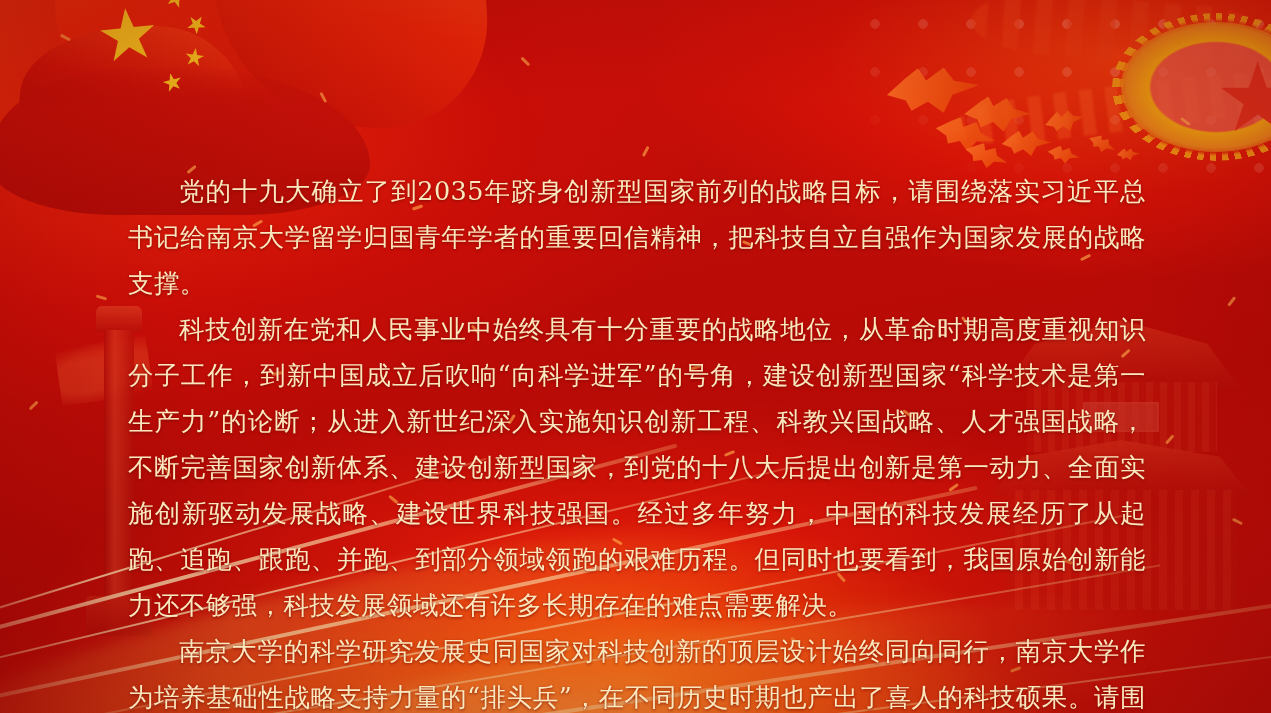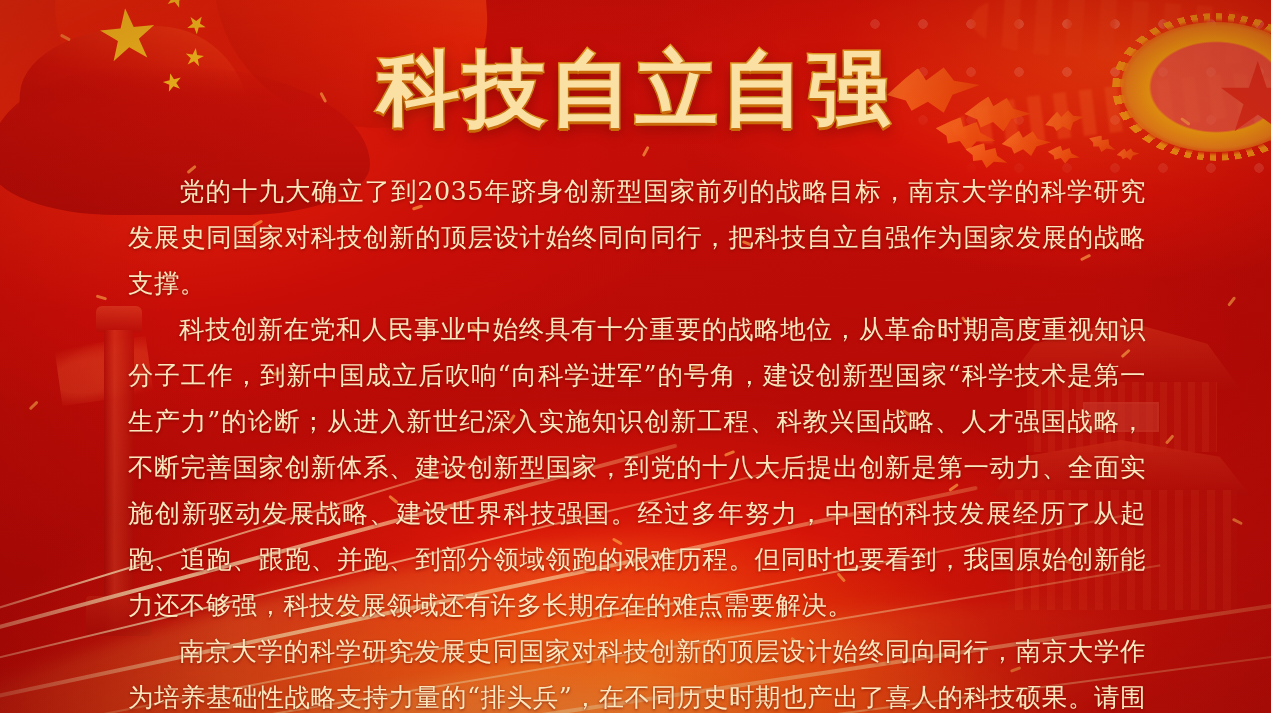--- a/index.html
+++ b/index.html
@@ -360,21 +360,20 @@
     <div class="fleck" style="left:902px; top:412px; transform:rotate(34deg);"></div>
     <div class="fleck" style="left:1120px;top:352px; transform:rotate(-42deg);"></div>
     <div class="fleck" style="left:340px; top:612px; transform:rotate(20deg);"></div>
     <div class="fleck" style="left:560px; top:648px; transform:rotate(-24deg);"></div>
     <div class="fleck" style="left:790px; top:640px; transform:rotate(42deg);"></div>
     <div class="fleck" style="left:1010px;top:668px; transform:rotate(-20deg);"></div>
   </div>
 
   <div class="bg-vignette"></div>
 
-  <div class="title">科技自立自强</div>
 
   <div class="body-text">
-    <p>党的十九大确立了到2035年跻身创新型国家前列的战略目标，南京大学的科学研究发展史同国家对科技创新的顶层设计始终同向同行，把科技自立自强作为国家发展的战略支撑。</p>
+    <p>党的十九大确立了到2035年跻身创新型国家前列的战略目标，请围绕落实习近平总书记给南京大学留学归国青年学者的重要回信精神，把科技自立自强作为国家发展的战略支撑。</p>
     <p>科技创新在党和人民事业中始终具有十分重要的战略地位，从革命时期高度重视知识分子工作，到新中国成立后吹响“向科学进军”的号角，建设创新型国家“科学技术是第一生产力”的论断；从进入新世纪深入实施知识创新工程、科教兴国战略、人才强国战略，不断完善国家创新体系、建设创新型国家，到党的十八大后提出创新是第一动力、全面实施创新驱动发展战略、建设世界科技强国。经过多年努力，中国的科技发展经历了从起跑、追跑、跟跑、并跑、到部分领域领跑的艰难历程。但同时也要看到，我国原始创新能力还不够强，科技发展领域还有许多长期存在的难点需要解决。</p>
     <p>南京大学的科学研究发展史同国家对科技创新的顶层设计始终同向同行，南京大学作为培养基础性战略支持力量的“排头兵”，在不同历史时期也产出了喜人的科技硕果。请围绕落实习近平总书记给南京大学留学归国青年学者的重要回信精神，结合我校实际，选取角度谈谈对科技自立自强的理解。</p>
   </div>
 
 </div>
 
 </body></html>

